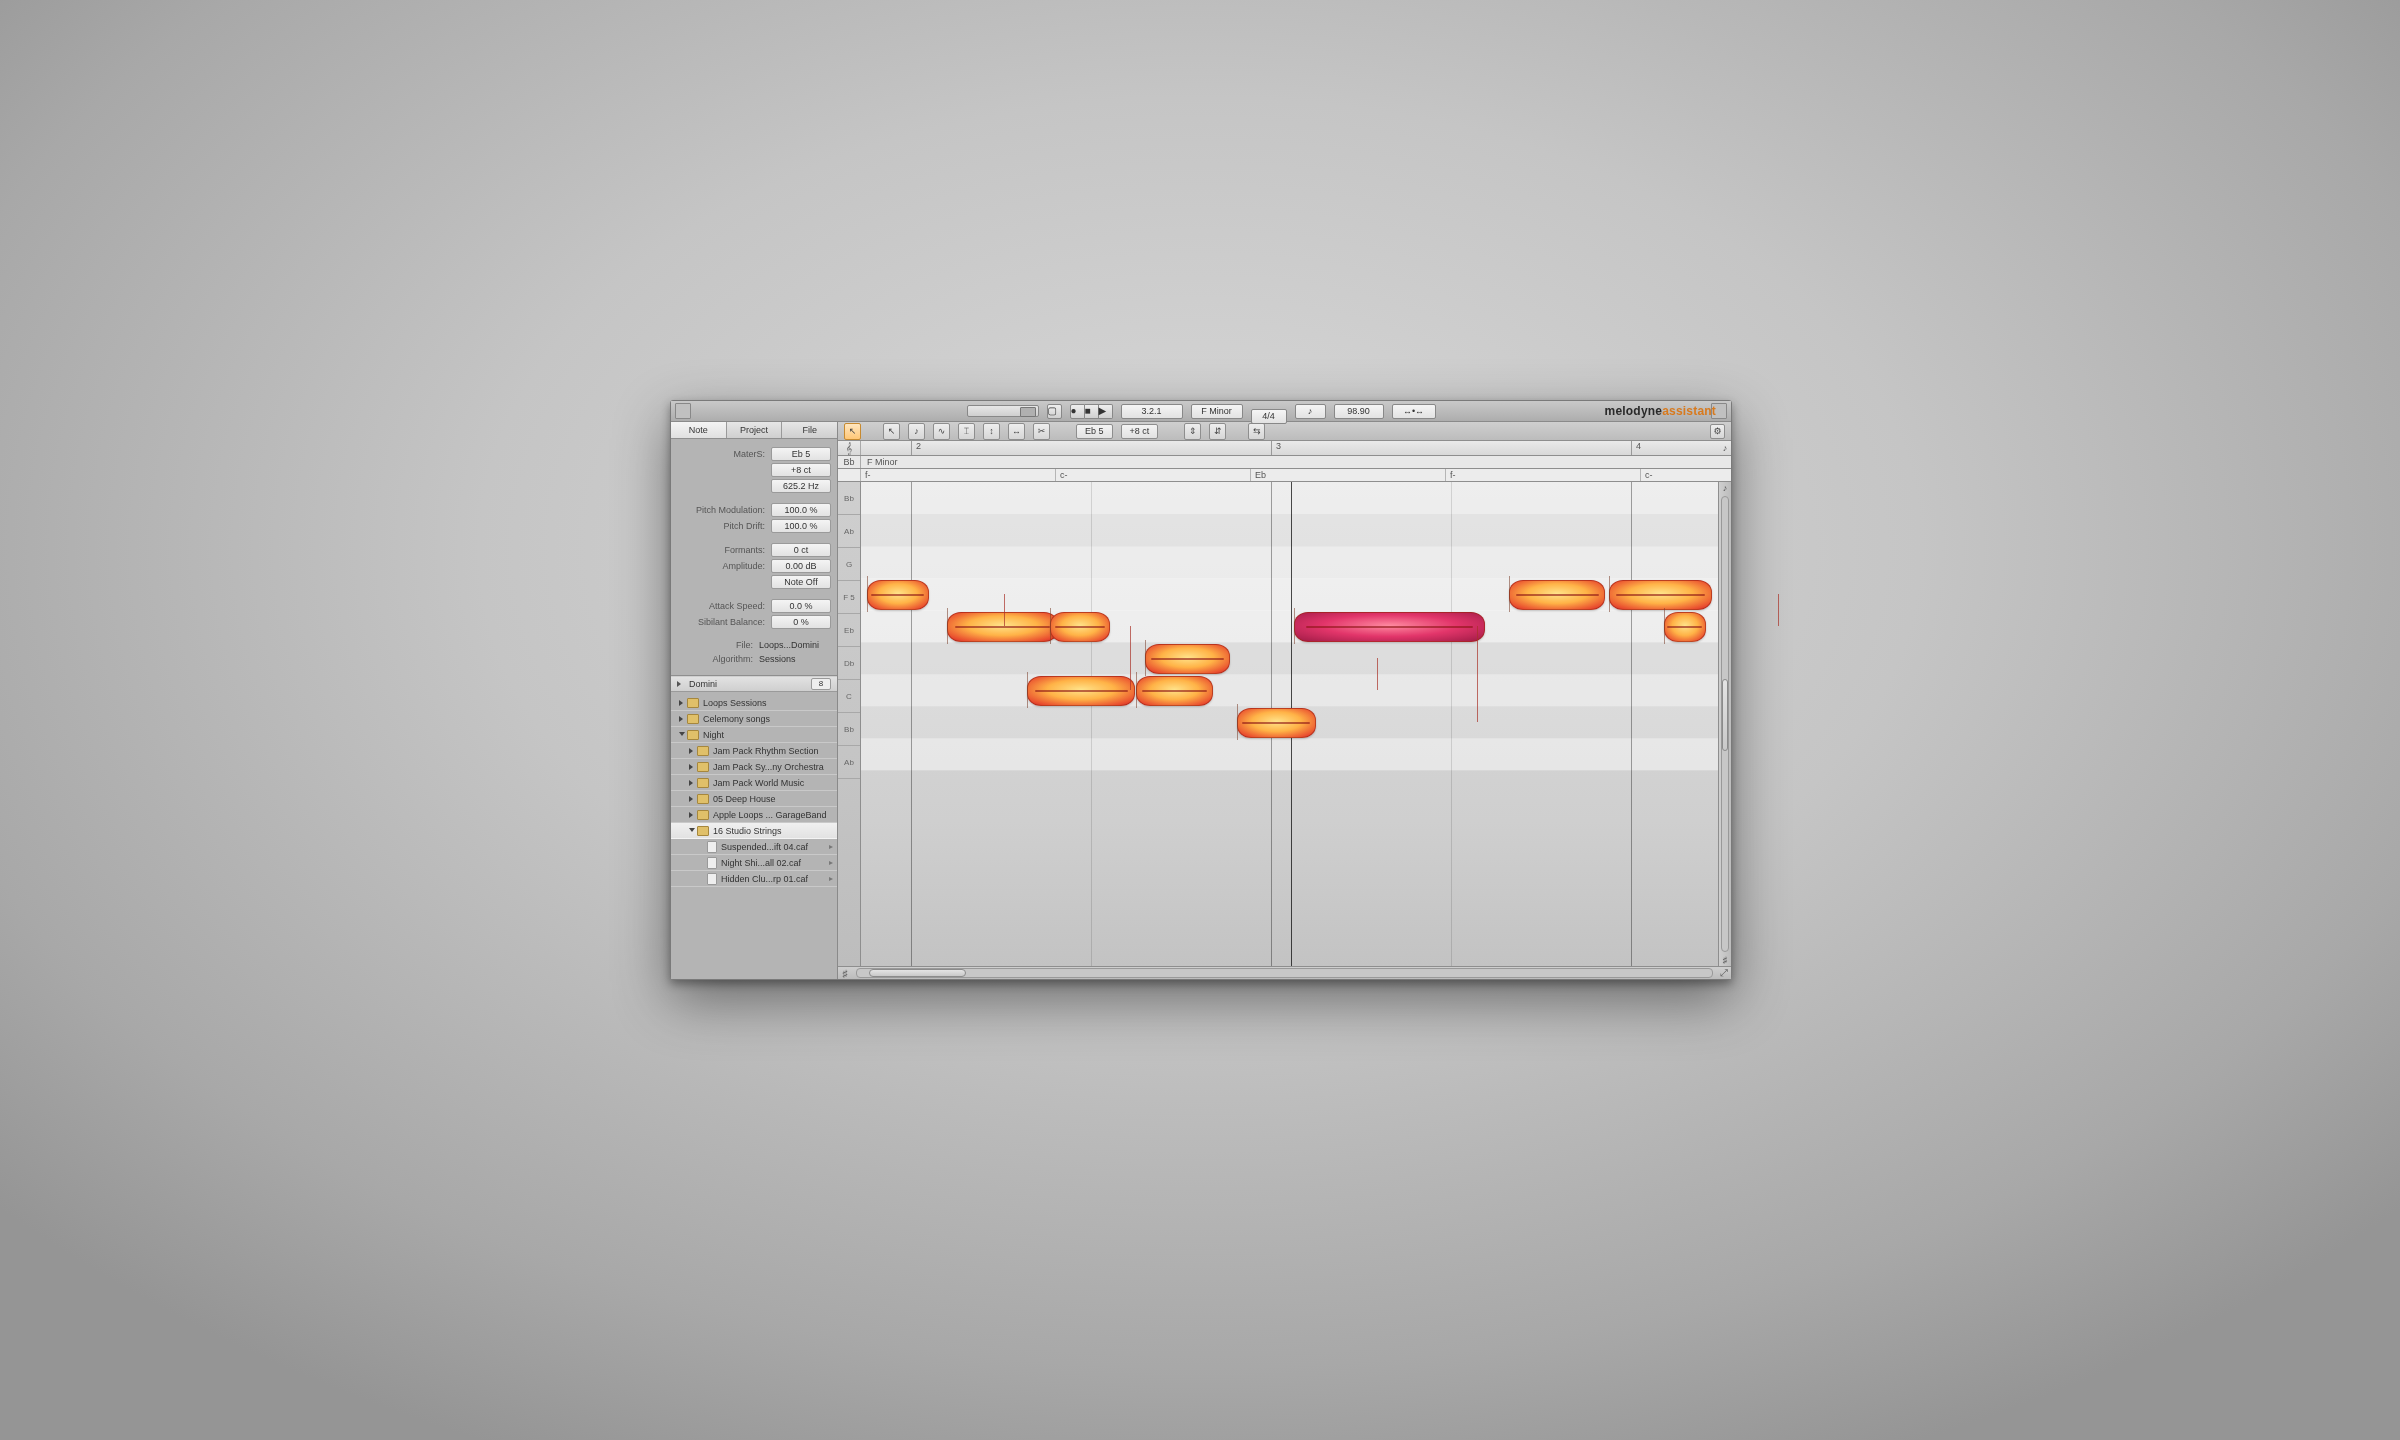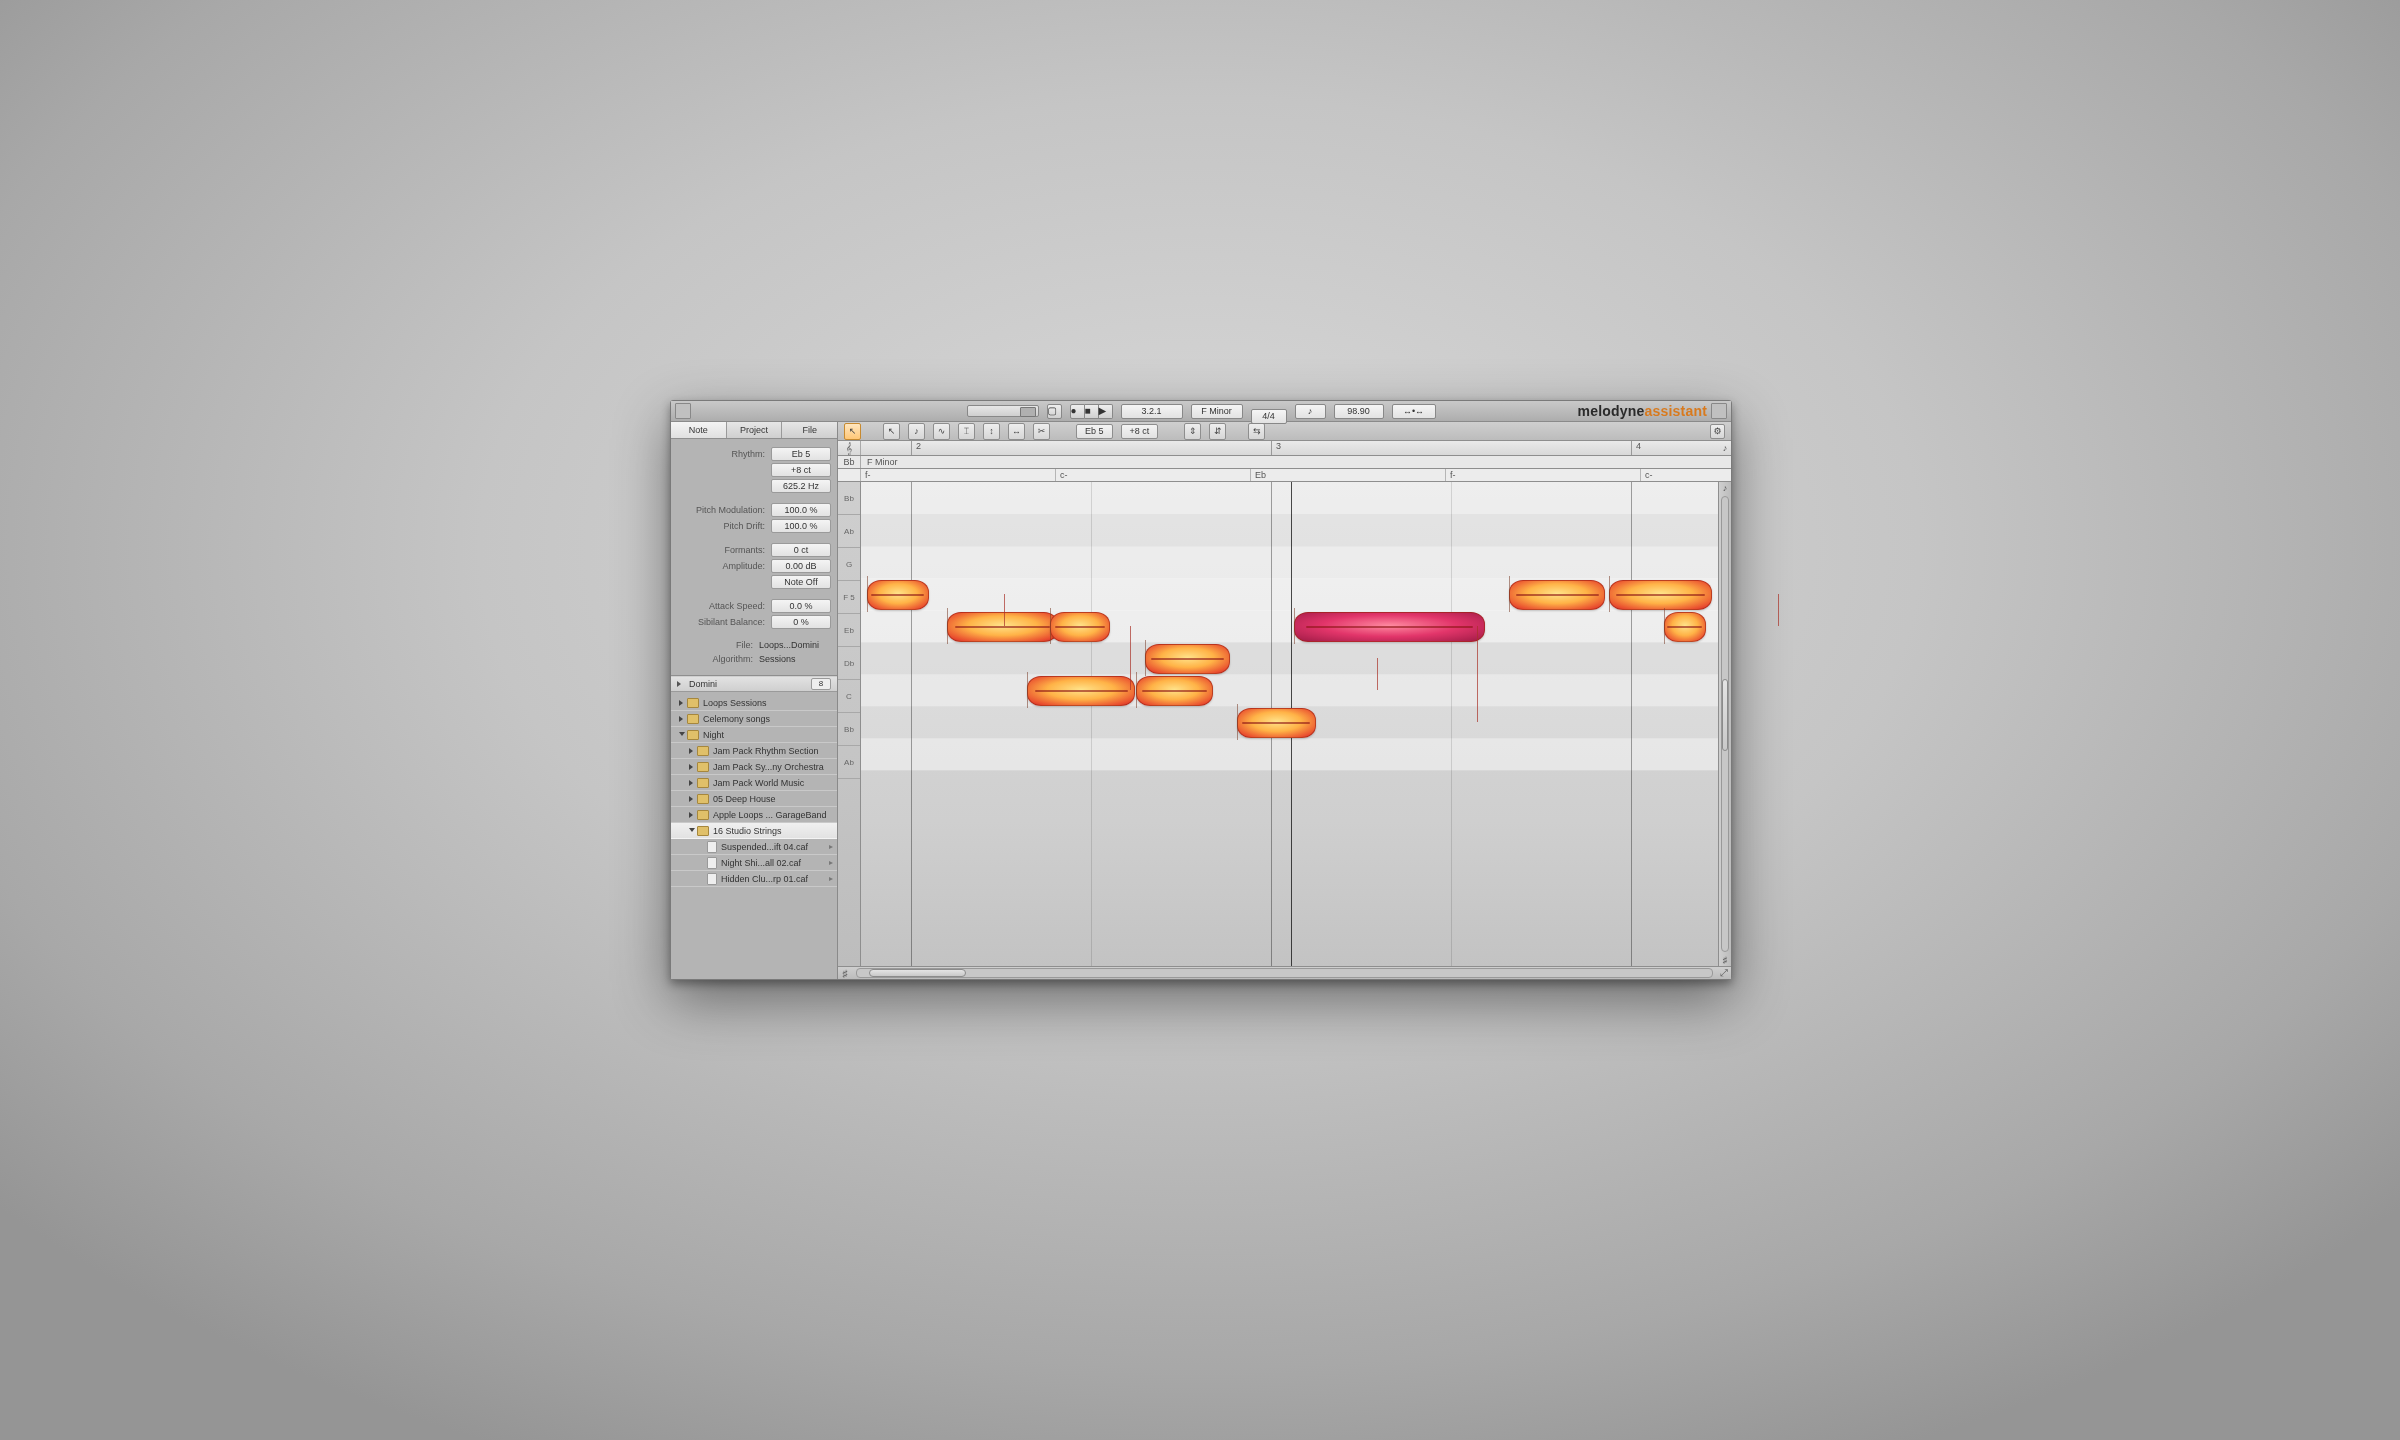--- a/index.html
+++ b/index.html
@@ -25,21 +25,21 @@
   .tb-btngrp .tb-sq{border-radius:0;border-left-width:0;}
   .tb-btngrp .tb-sq:first-child{border-left-width:1px;border-radius:2px 0 0 2px;}
   .tb-btngrp .tb-sq:last-child{border-radius:0 2px 2px 0;}
   .tb-field{height:13px;background:linear-gradient(#f5f5f5,#e2e2e2);border:1px solid #888;border-radius:2px;display:flex;align-items:center;justify-content:center;padding:0 8px;font-size:9px;color:#333;}
   .tb-pos{min-width:44px;font-weight:500;}
   .tb-key{min-width:34px;}
   .tb-ts{min-width:18px;margin-top:10px;}
   .tb-tuning{width:13px;display:flex;align-items:center;justify-content:center;}
   .tb-tempo{min-width:32px;}
   .tb-ab{min-width:26px;}
-  .brand{position:absolute;right:24px;font-size:14px;letter-spacing:.2px;}
+  .brand{position:absolute;right:15px;font-size:12px;letter-spacing:.2px;}
   .brand b{color:#2a2a2a;font-weight:700;}
   .brand span{color:#d87a1e;font-weight:600;}
 
   .workspace{flex:1;display:flex;min-height:0;}
 
   
   .inspector{width:166px;border-right:1px solid #8a8a8a;background:#b4b4b4;display:flex;flex-direction:column;}
   .tabs{height:16px;display:flex;border-bottom:1px solid #8f8f8f;}
   .tab{flex:1;display:flex;align-items:center;justify-content:center;font-size:9px;border-right:1px solid #9a9a9a;background:linear-gradient(#e6e6e6,#cfcfcf);cursor:pointer;}
   .tab:last-child{border-right:none;}
@@ -152,21 +152,21 @@
   <div class="workspace">
 
     <div class="inspector">
       <div class="tabs">
         <div class="tab active">Note</div>
         <div class="tab">Project</div>
         <div class="tab">File</div>
       </div>
       <div class="params">
         <div class="prow">
-            <div class="plabel">Rhythm:</div>
+            <div class="plabel">MaterS:</div>
             <div class="pval">Eb 5</div>
           </div>
         <div class="prow">
             <div class="plabel"></div>
             <div class="pval">+8 ct</div>
           </div>
         <div class="prow">
             <div class="plabel"></div>
             <div class="pval">625.2 Hz</div>
           </div>

